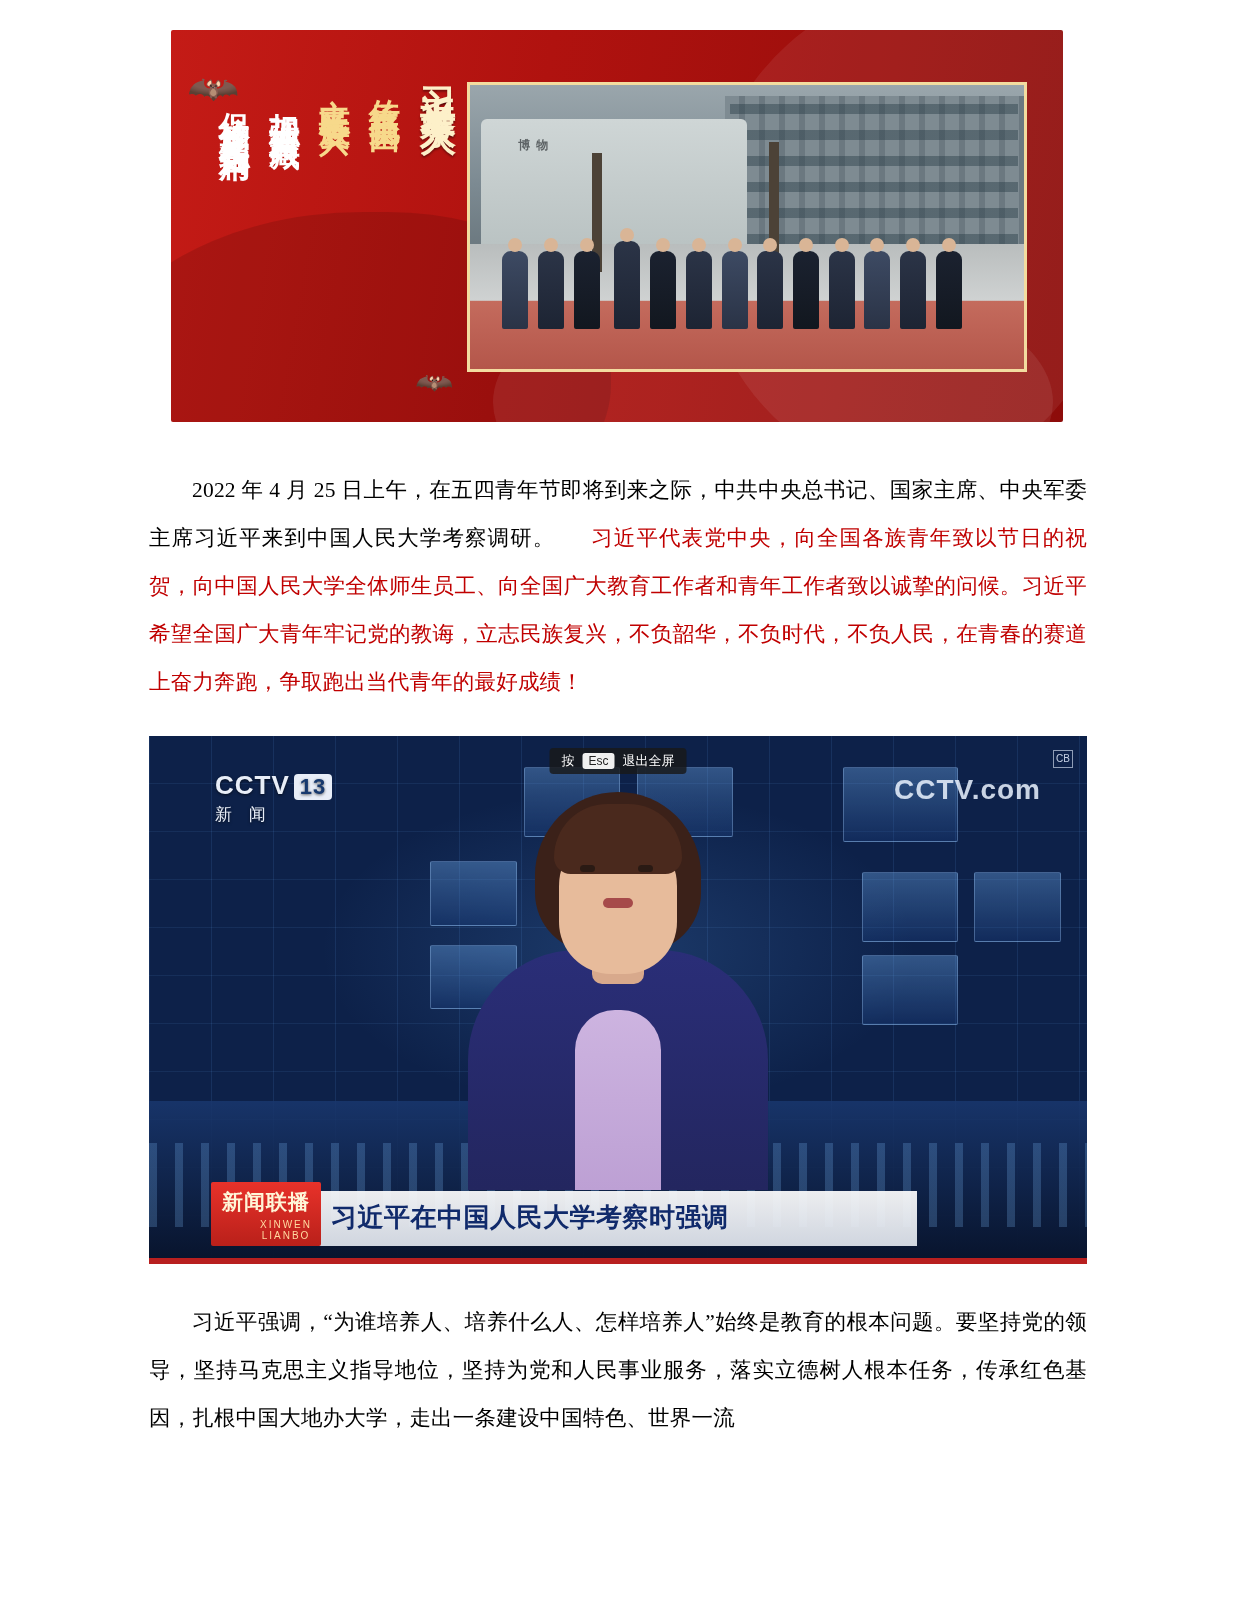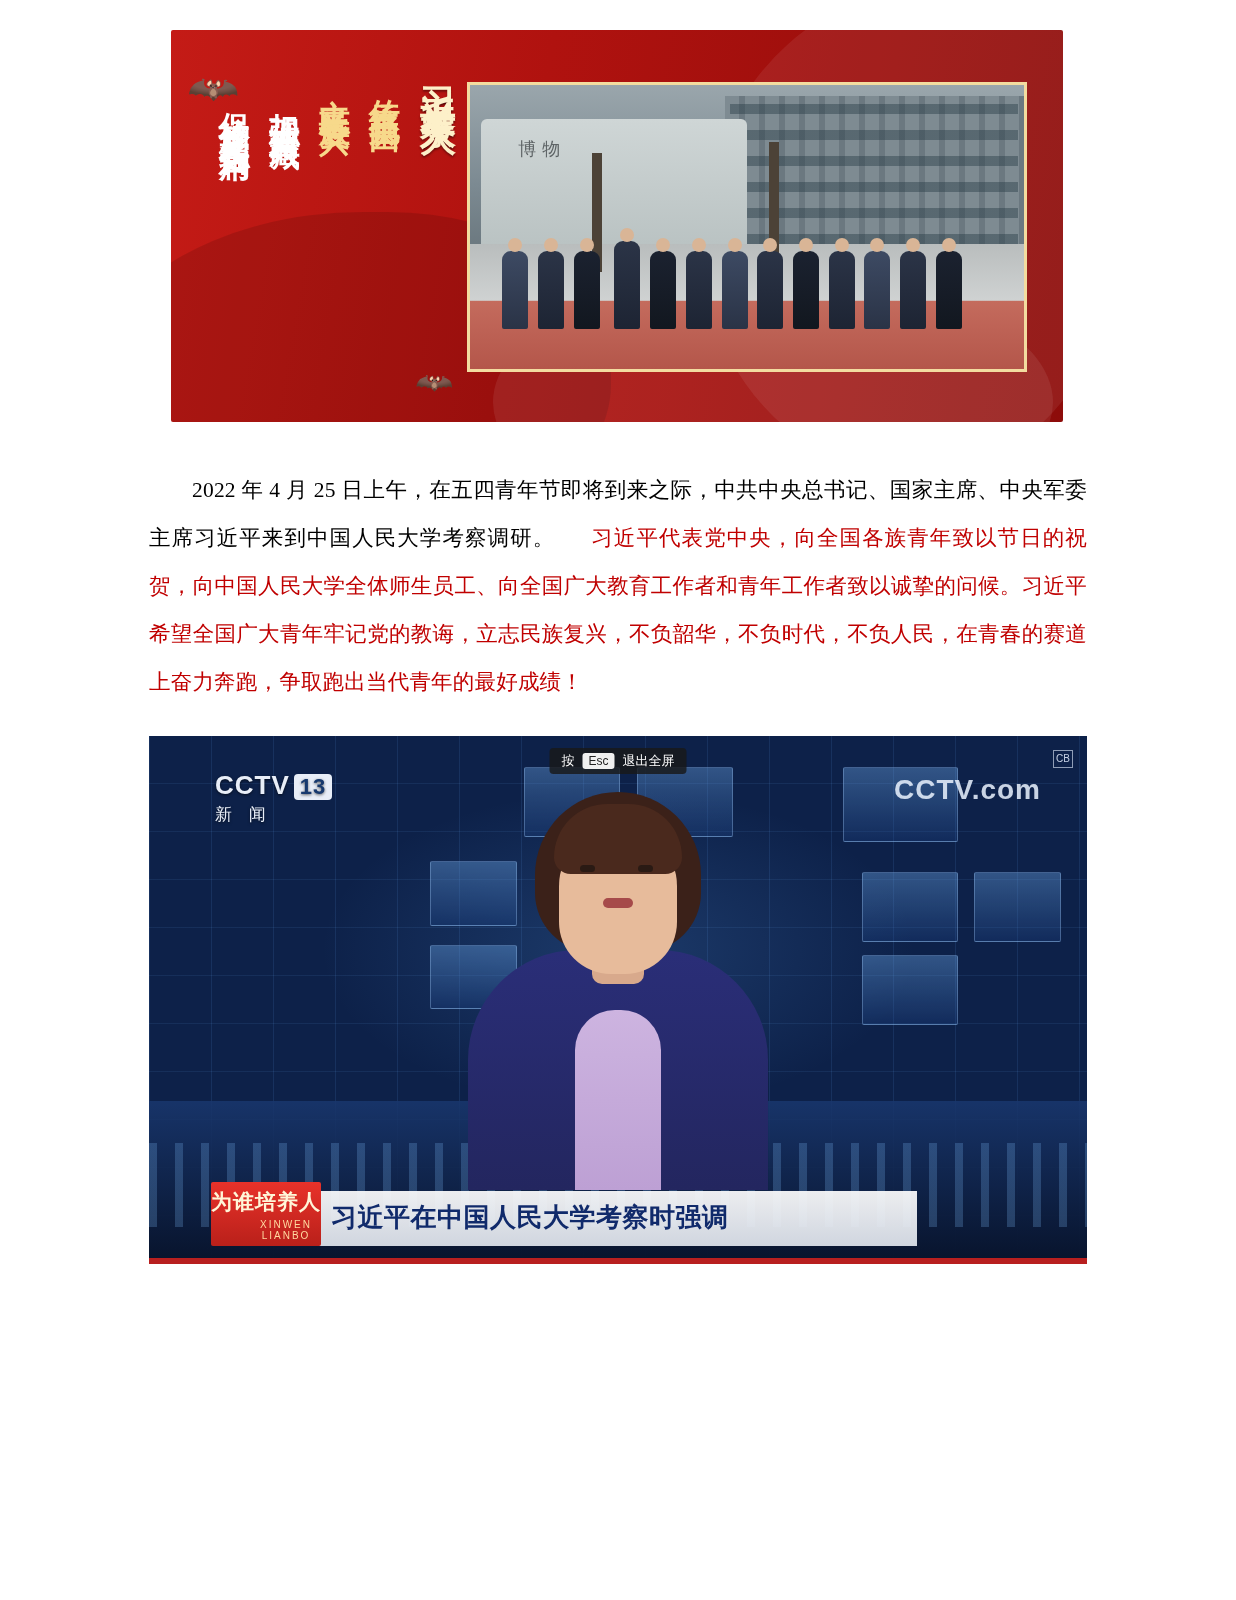--- a/index.html
+++ b/index.html
@@ -128,21 +128,21 @@
       repeating-linear-gradient(0deg, rgba(40,60,70,.55) 0 10px, rgba(255,255,255,0) 10px 26px);
     opacity:.8;
   }
   .bp-hall {
     position: absolute; left: 2%; top: 12%; width: 48%; height: 46%;
     background: linear-gradient(180deg,#cfd6d6 0%, #b9c2c2 100%);
     border-radius: 6px 6px 0 0;
   }
   .bp-hall-sign {
     position:absolute; left: 14%; top: 14%;
-    color:#3a3f42; font-size: 18px; letter-spacing: 6px; font-weight: normal;
+    color:#3a3f42; font-size: 12px; letter-spacing: 6px; font-weight: bold;
     opacity:.75;
   }
   .bp-ground {
     position: absolute; left:0; bottom:0; width:100%; height:44%;
     background: linear-gradient(180deg,#b9bdbd 0%, #cfd2d2 45%, #c46b5d 46%, #b4564a 100%);
   }
   .bp-tree {
     position:absolute; width: 10px; background: #4c4237; bottom: 34%;
   }
   .bp-crowd {
@@ -402,20 +402,21 @@
         <div class="a-eye l"></div>
         <div class="a-eye r"></div>
         <div class="a-mouth"></div>
       </div>
 
       <div class="lower-third">
         <div class="lt-line">习近平在中国人民大学考察时强调</div>
       </div>
 
       <div class="xinwen">
-        <span class="cn">为谁培养人</span>
+        <span class="cn">新闻联播</span>
         <span class="en">XINWEN LIANBO</span>
       </div>
     </div>
 
+    <p class="para indent">习近平强调，“为谁培养人、培养什么人、怎样培养人”始终是教育的根本问题。要坚持党的领导，坚持马克思主义指导地位，坚持为党和人民事业服务，落实立德树人根本任务，传承红色基因，扎根中国大地办大学，走出一条建设中国特色、世界一流</p>
 
   </div>
 </div>
 
 </body></html>

